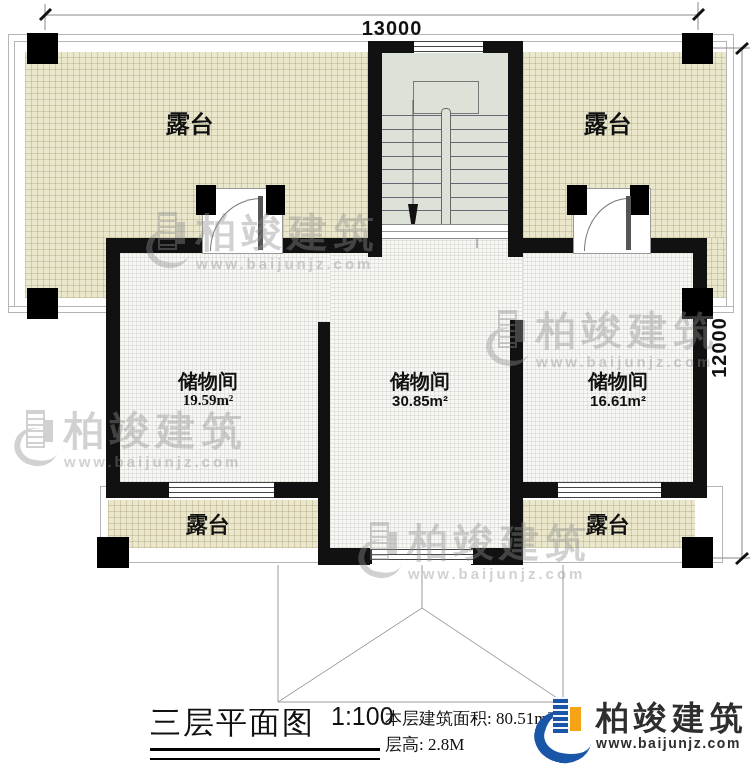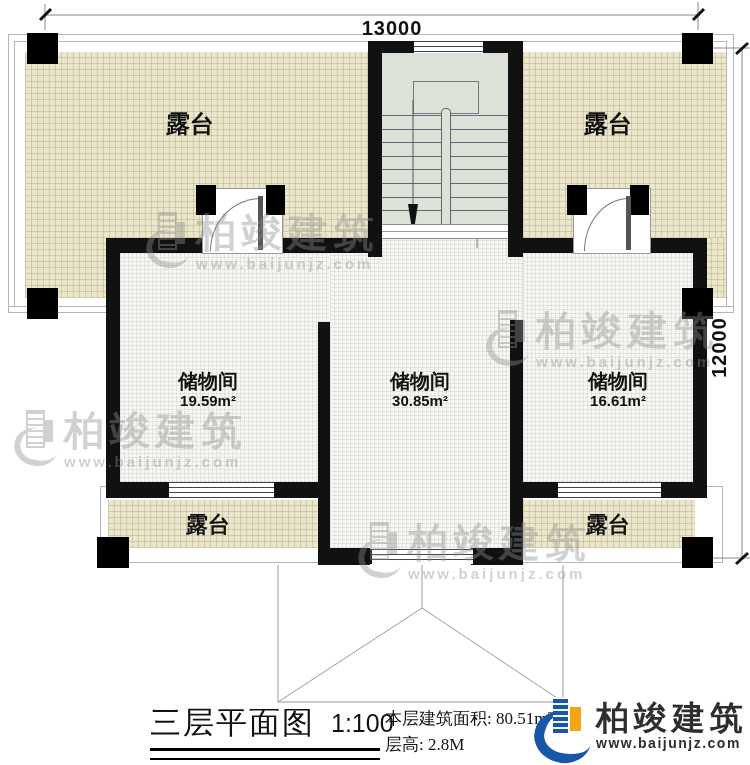--- a/index.html
+++ b/index.html
@@ -173,21 +173,21 @@
       <line x1="413" y1="100" x2="413" y2="204" stroke="#555" stroke-width="1"></line>
       <polygon points="408,204 418,204 413,236" fill="#111"></polygon>
       <line x1="477" y1="224" x2="477" y2="248" stroke="#777" stroke-width="1"></line>
     </g>
   </svg>
 
   <div class="rlabel" style="left:130px;top:108px;width:120px;font-size:24px;">露台</div>
   <div class="rlabel" style="left:548px;top:108px;width:120px;font-size:24px;">露台</div>
 
   <div class="rlabel" style="left:148px;top:368px;width:120px;font-size:20px;">储物间</div>
-  <div class="rlabel" style="left:148px;top:392px;width:120px;font-size:15px;">19.59m²</div>
+  <div class="rlabel" style="left:148px;top:392px;width:120px;font-size:15px;font-family:Liberation Serif, serif;">19.59m²</div>
 
   <div class="rlabel" style="left:360px;top:368px;width:120px;font-size:20px;">储物间</div>
   <div class="rlabel" style="left:360px;top:392px;width:120px;font-size:15px;">30.85m²</div>
 
   <div class="rlabel" style="left:558px;top:368px;width:120px;font-size:20px;">储物间</div>
   <div class="rlabel" style="left:558px;top:392px;width:120px;font-size:15px;">16.61m²</div>
 
   <div class="rlabel" style="left:148px;top:510px;width:120px;font-size:22px;">露台</div>
   <div class="rlabel" style="left:548px;top:510px;width:120px;font-size:22px;">露台</div>
 
@@ -235,21 +235,21 @@
         <span class="b2"></span>
         <span class="sw"></span>
       </div>
     <div>
         <div class="wm-name">柏竣建筑</div>
          <div class="wm-url">www.baijunjz.com</div>
       </div>
   </div>
 
   <div class="ft" style="left:150px;top:702px;">
-    <div style="display:flex;align-items:center;">
+    <div style="display:flex;align-items:flex-start;">
       <span class="ft-title">三层平面图</span>
       <span class="ft-scale">1:100</span>
     </div>
     <div class="underline"></div>
   </div>
 
   <div class="ft info" style="left:385px;top:706px;">
     <div>本层建筑面积: 80.51m²</div>
     <div>层高: 2.8M</div>
   </div>

